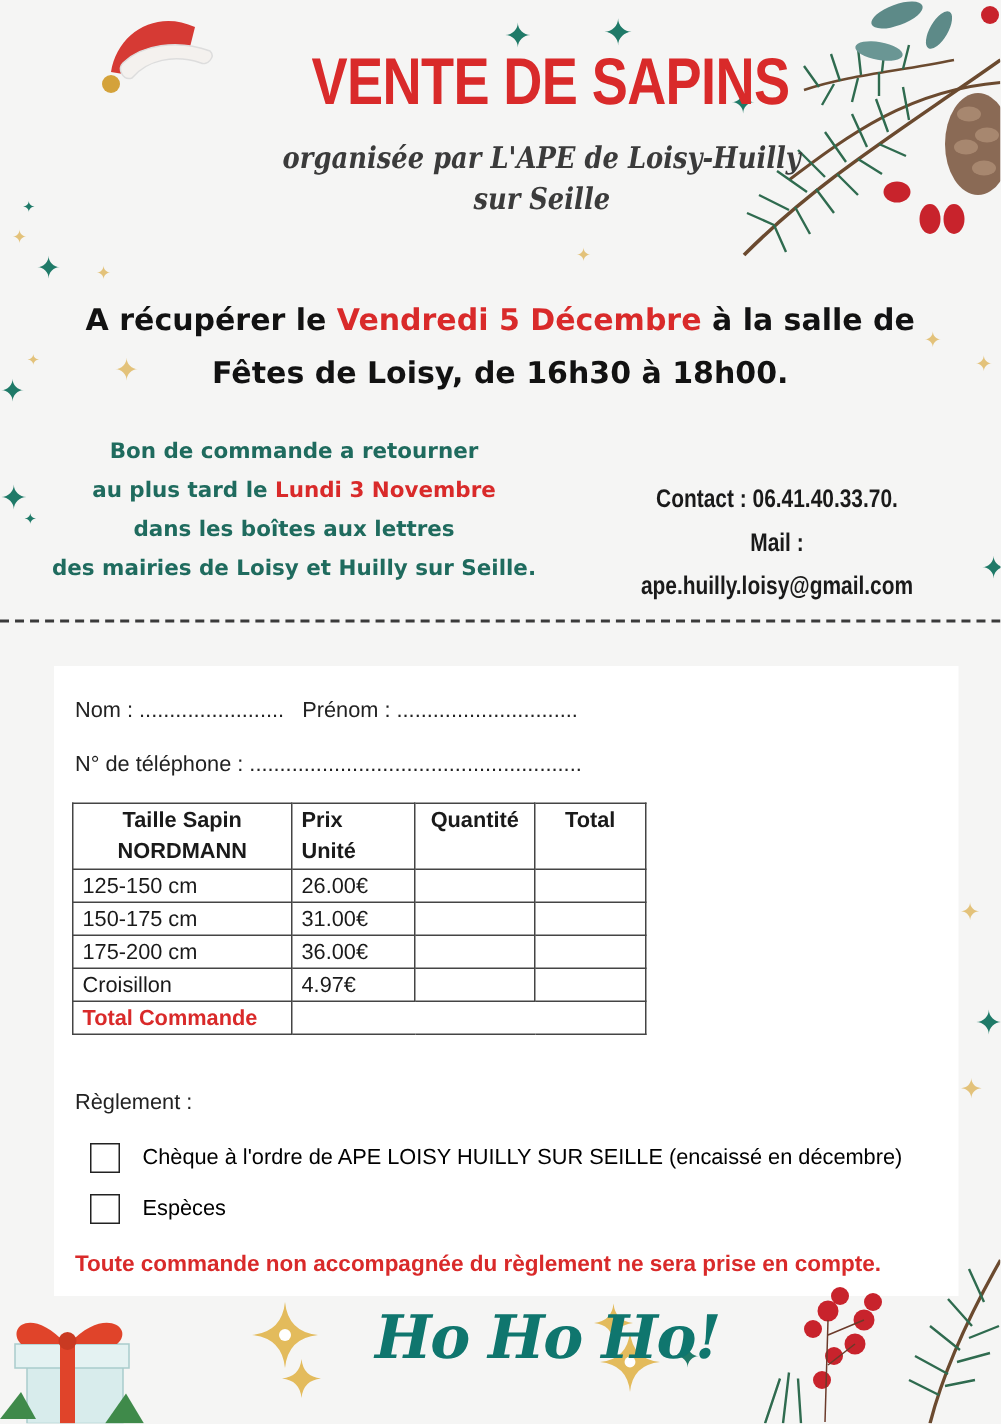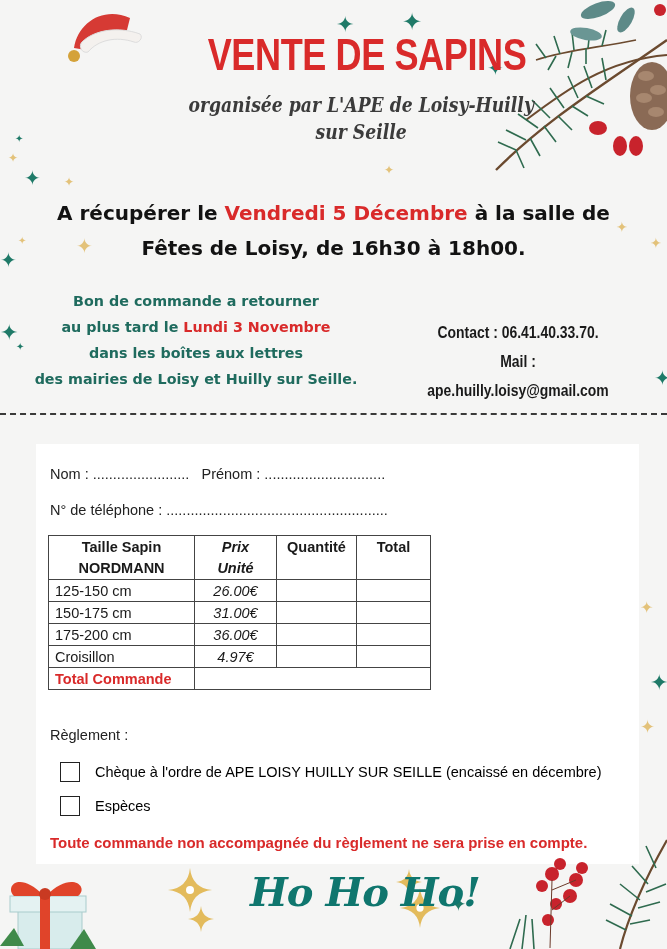--- a/index.html
+++ b/index.html
@@ -66,21 +66,21 @@
     position: absolute; left: 12px; top: 91px;
     border-collapse: collapse; font-size: 14.5px;
   }
   table.order td, table.order th {
     border: 1.5px solid #444; padding: 0 6px; height: 22px;
   }
   table.order th {
     font-weight: bold; vertical-align: top; line-height: 21px; padding-top: 1px;
   }
   .c1 { width: 146px; }
-  .c2 { width: 82px; text-align: center; font-style: italic; }
+  .c2 { width: 82px; text-align: left; }
   .c3 { width: 80px; }
   .c4 { width: 74px; }
   .total-label { color: #d92a2a; font-weight: bold; }
   .payment-label { position: absolute; left: 14px; top: 283px; font-size: 14.5px; color: #222; }
   .pay-opt { position: absolute; left: 24px; display: flex; align-items: center; font-size: 14.5px; color: #000000; }
   .checkbox { width: 20px; height: 20px; border: 1.5px solid #222; margin-right: 15px; background: #fff; }
   .warning { position: absolute; left: 14px; top: 390px; font-size: 15px; font-weight: bold; color: #d92a2a; }
 
   
   .hohoho {

